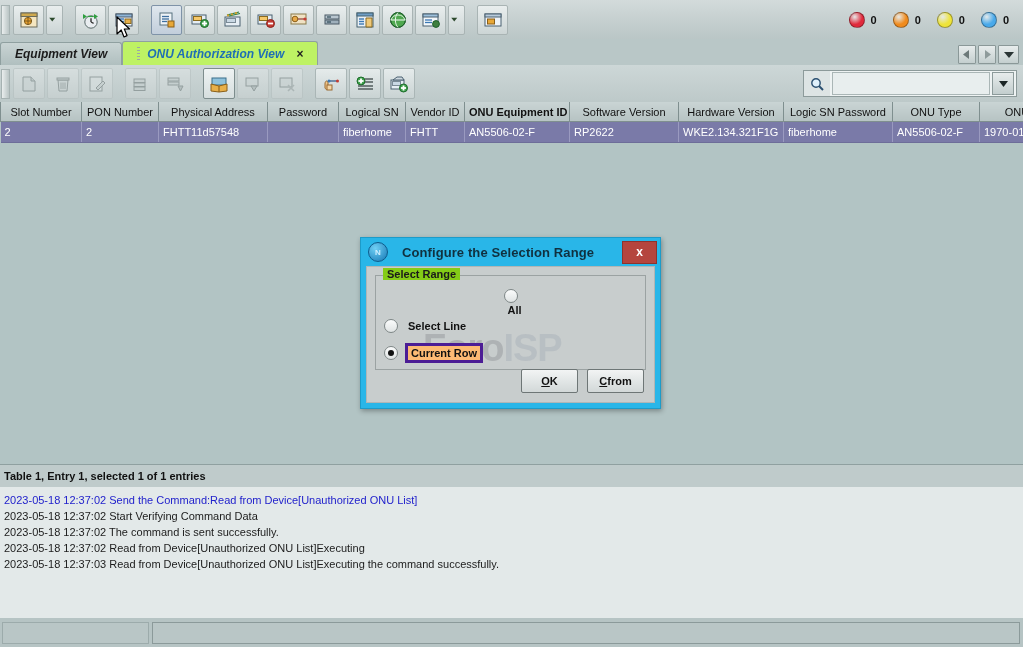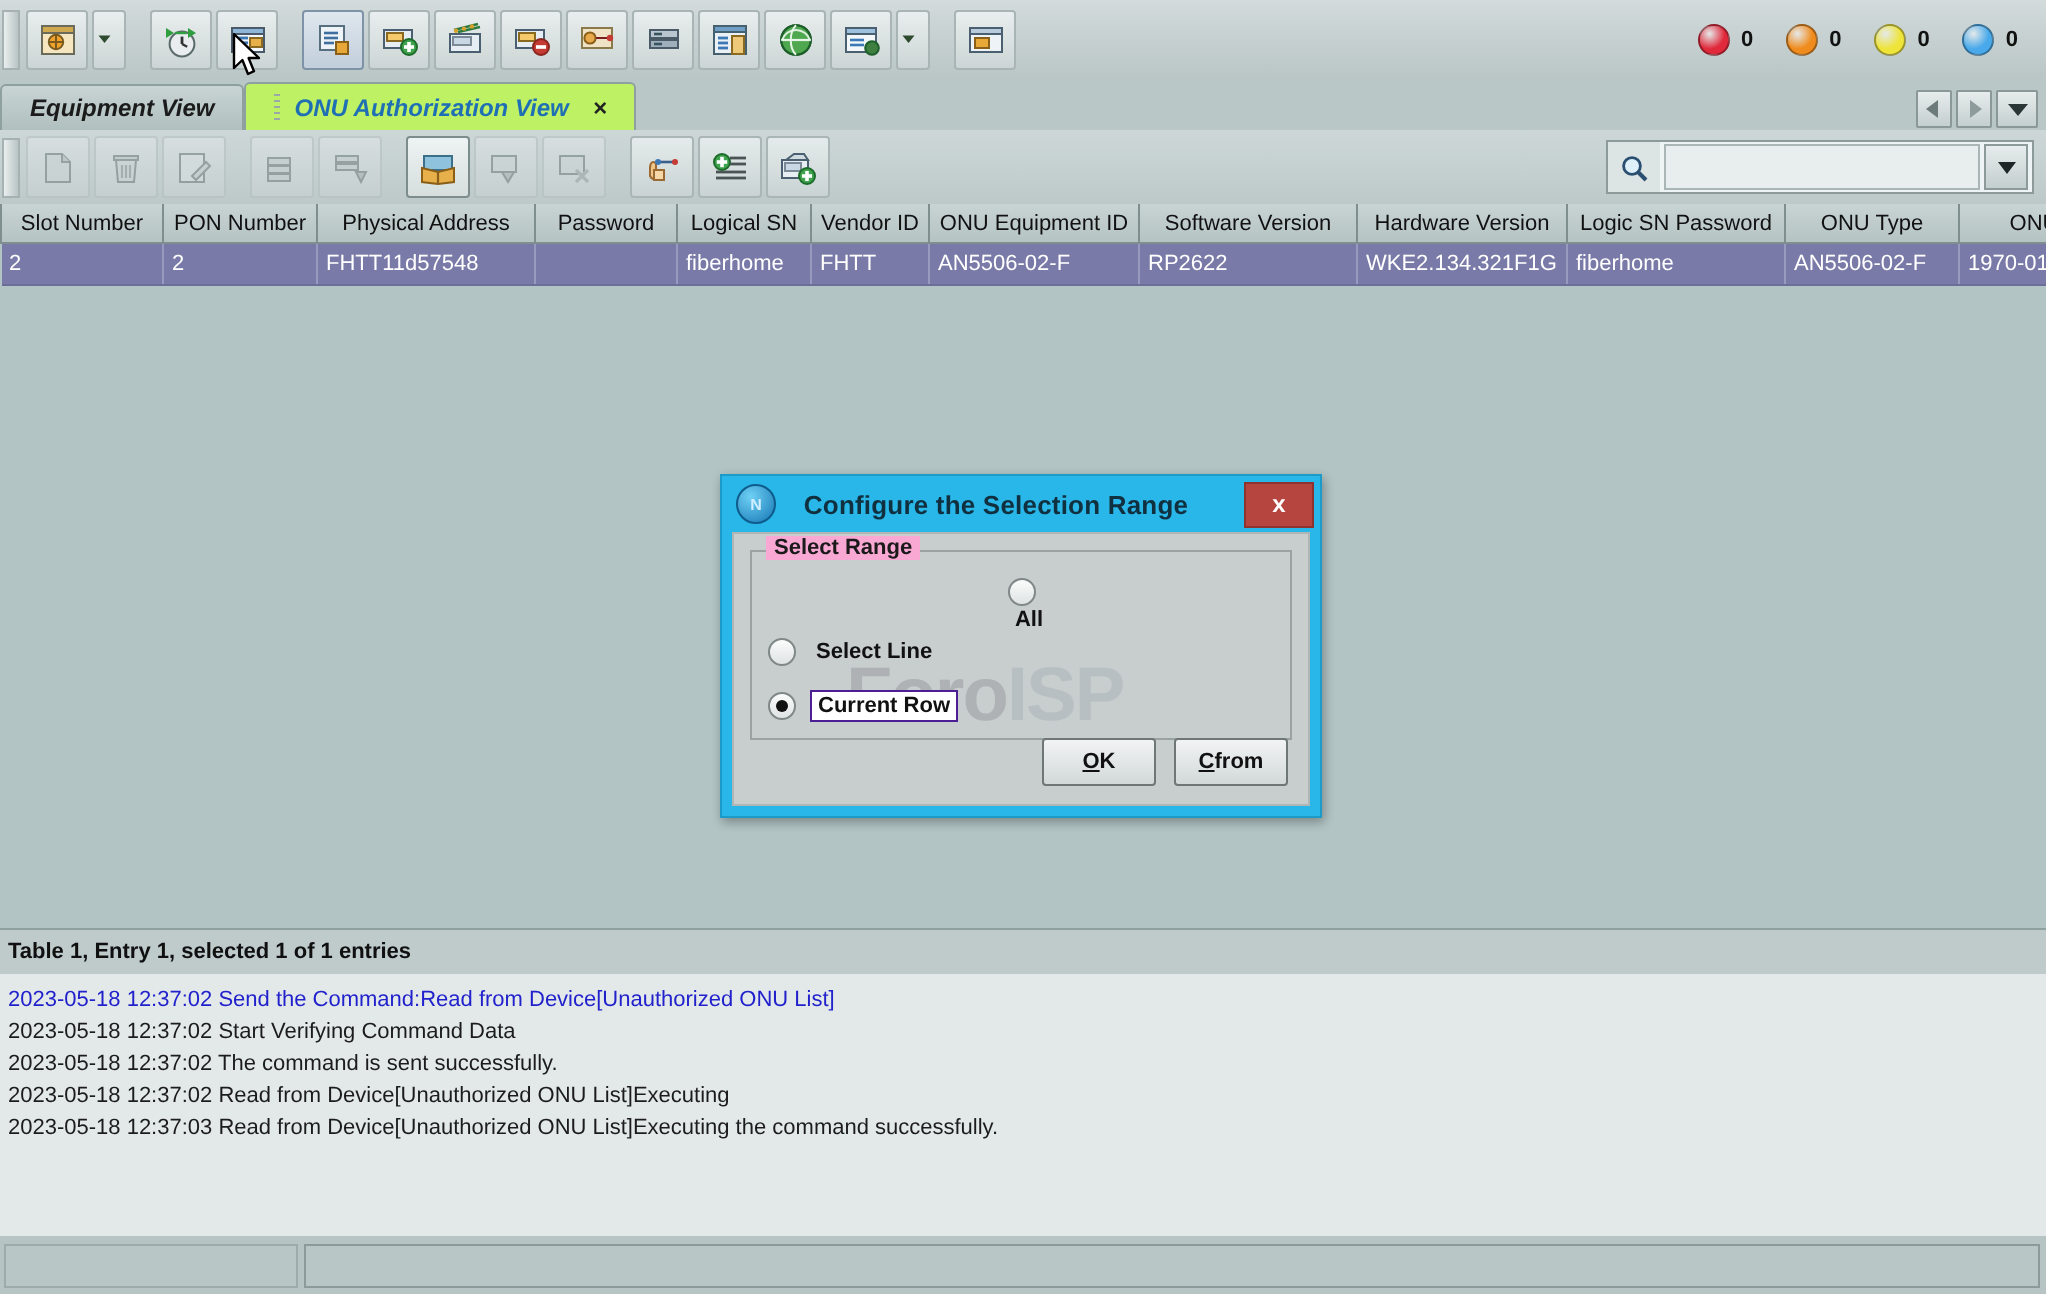--- a/index.html
+++ b/index.html
@@ -144,35 +144,35 @@
   }
   .dlg-body{
     position:absolute;left:5px;top:28px;right:5px;bottom:5px;
     background:#c8cdcd;border:1px solid #b0b6b6;
   }
   .group{
     position:absolute;left:8px;top:8px;right:8px;height:93px;
     border:1px solid #9ba2a2;
   }
   .group-lbl{
-    position:absolute;left:7px;top:-8px;background:#f9a8d4;
+    position:absolute;left:7px;top:-8px;background:#84cc16;
     padding:0 4px;font-size:11px;font-weight:bold;color:#1a1a1a;
   }
   .radio-row{display:flex;align-items:center;height:19px;margin:8px 0 0 8px;}
   .radio-row:first-of-type{margin-top:11px;flex-direction:column;}
   .radio{
     width:12px;height:12px;border-radius:50%;
     background:linear-gradient(to bottom,#fbfcfc,#dfe3e3);
     border:1px solid #7f8787;margin-right:7px;flex:none;
     display:flex;align-items:center;justify-content:center;
   }
   .radio .pip{width:6px;height:6px;border-radius:50%;background:#111;display:none;}
   .radio.on .pip{display:block;}
   .radio-lbl{font-size:11px;font-weight:bold;color:#111;padding:1px 3px;}
-  .radio-row.focused .radio-lbl{border:1px solid #4c1d95;background:#ffffff;}
+  .radio-row.focused .radio-lbl{border:3px solid #4c1d95;background:#fdba74;}
   .dlg-buttons{position:absolute;right:10px;bottom:9px;display:flex;}
   .dbtn{
     width:55px;height:22px;margin-left:9px;
     border:1px solid #6e7676;border-radius:2px;
     background:linear-gradient(to bottom,#f2f4f4,#d2d8d8);
     display:flex;align-items:center;justify-content:center;
     font-size:11px;font-weight:bold;color:#111;
   }
   .mn{text-decoration:underline;}
   .watermark{
@@ -507,21 +507,21 @@
   <div class="tablewrap">
     <table class="grid">
       <thead>
           <tr id="thead-row">
             <th style="width: 72px;">Slot Number</th>
             <th style="width: 68px;">PON Number</th>
             <th style="width: 100px;">Physical Address</th>
             <th style="width: 62px;">Password</th>
             <th style="width: 58px;">Logical SN</th>
             <th style="width: 50px;">Vendor ID</th>
-            <th style="width: 96px;">ONU Equipment ID</th>
+            <th style="width: 96px; font-weight: bold;">ONU Equipment ID</th>
             <th style="width: 100px;">Software Version</th>
             <th style="width: 96px;">Hardware Version</th>
             <th style="width: 100px;">Logic SN Password</th>
             <th style="width: 78px;">ONU Type</th>
             <th style="width: 110px;">ONU Up Time</th>
           </tr>
         </thead>
       <tbody id="tbody-rows">
           <tr>
             <td>2</td>

